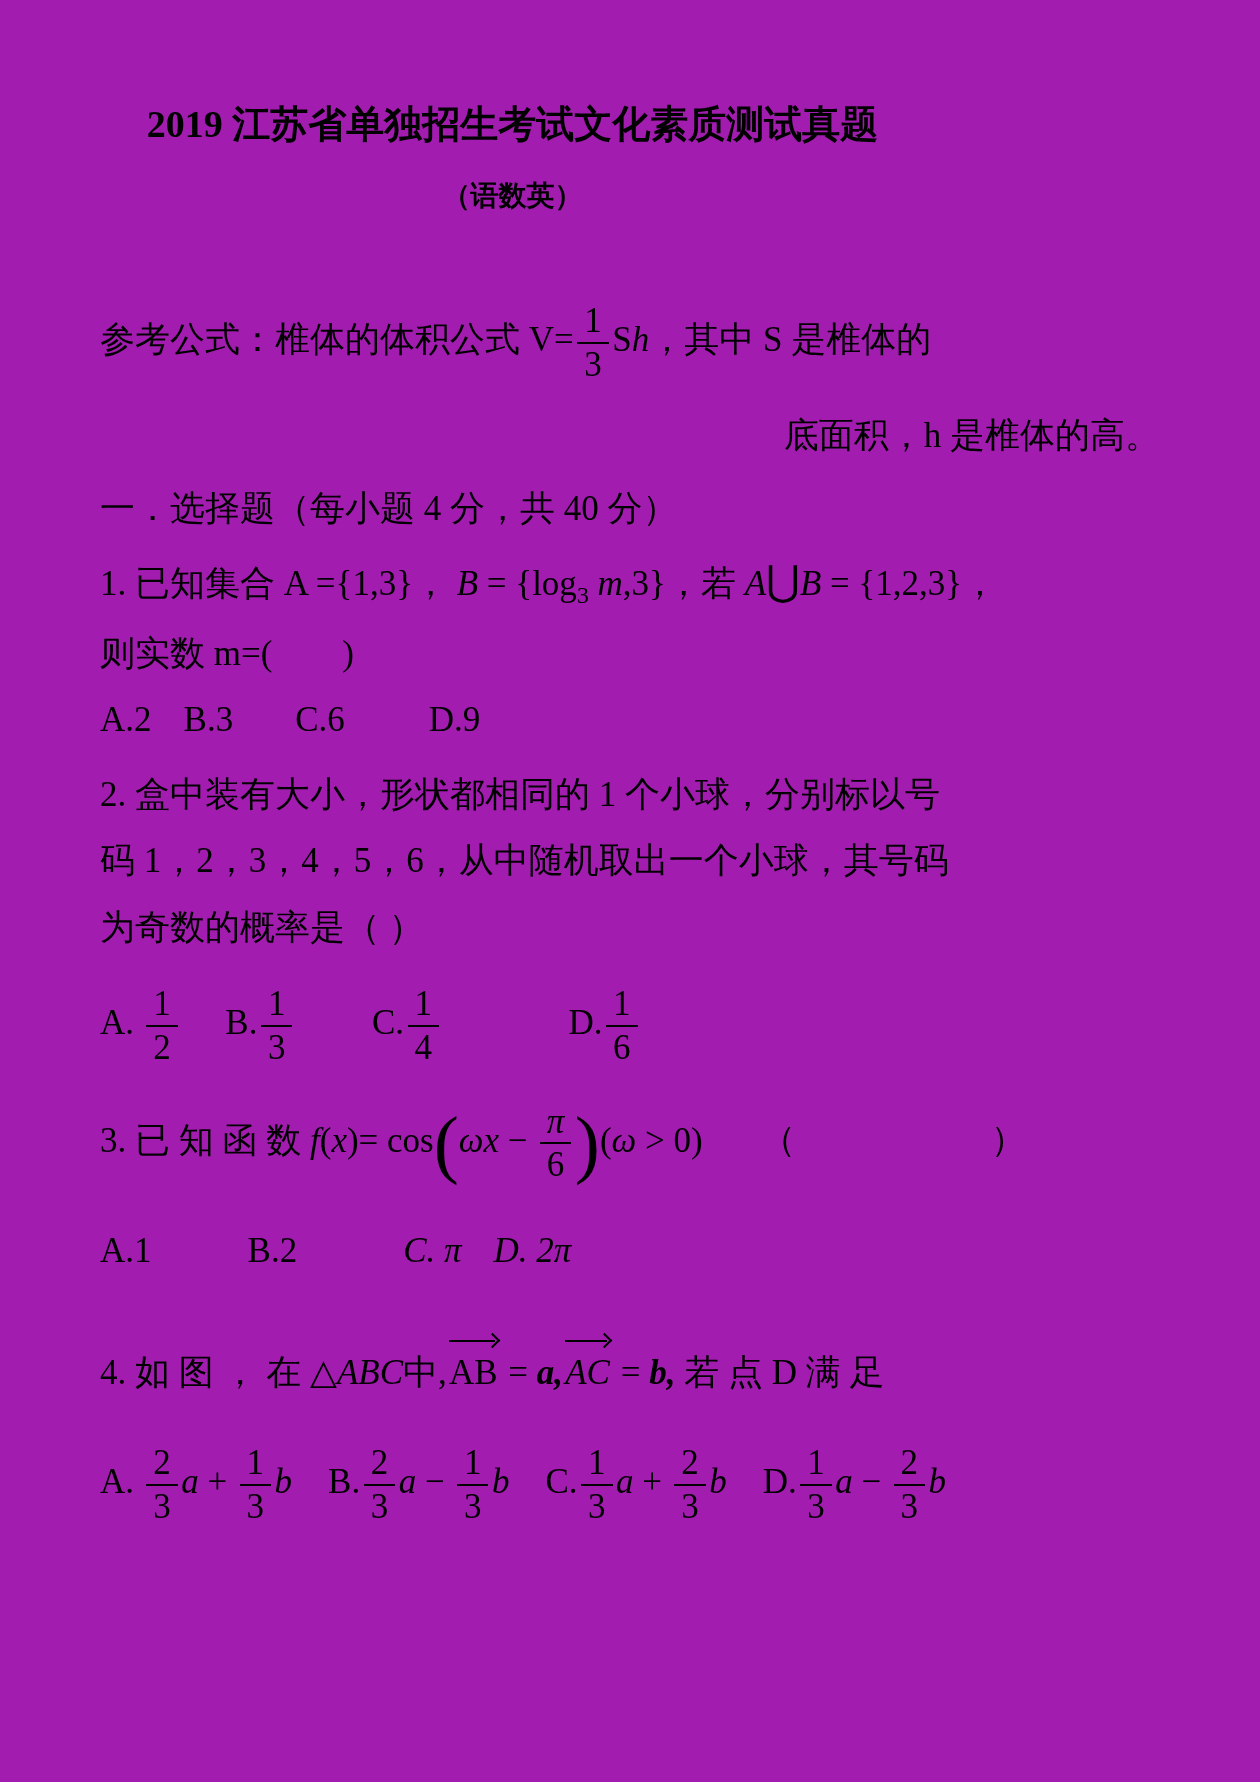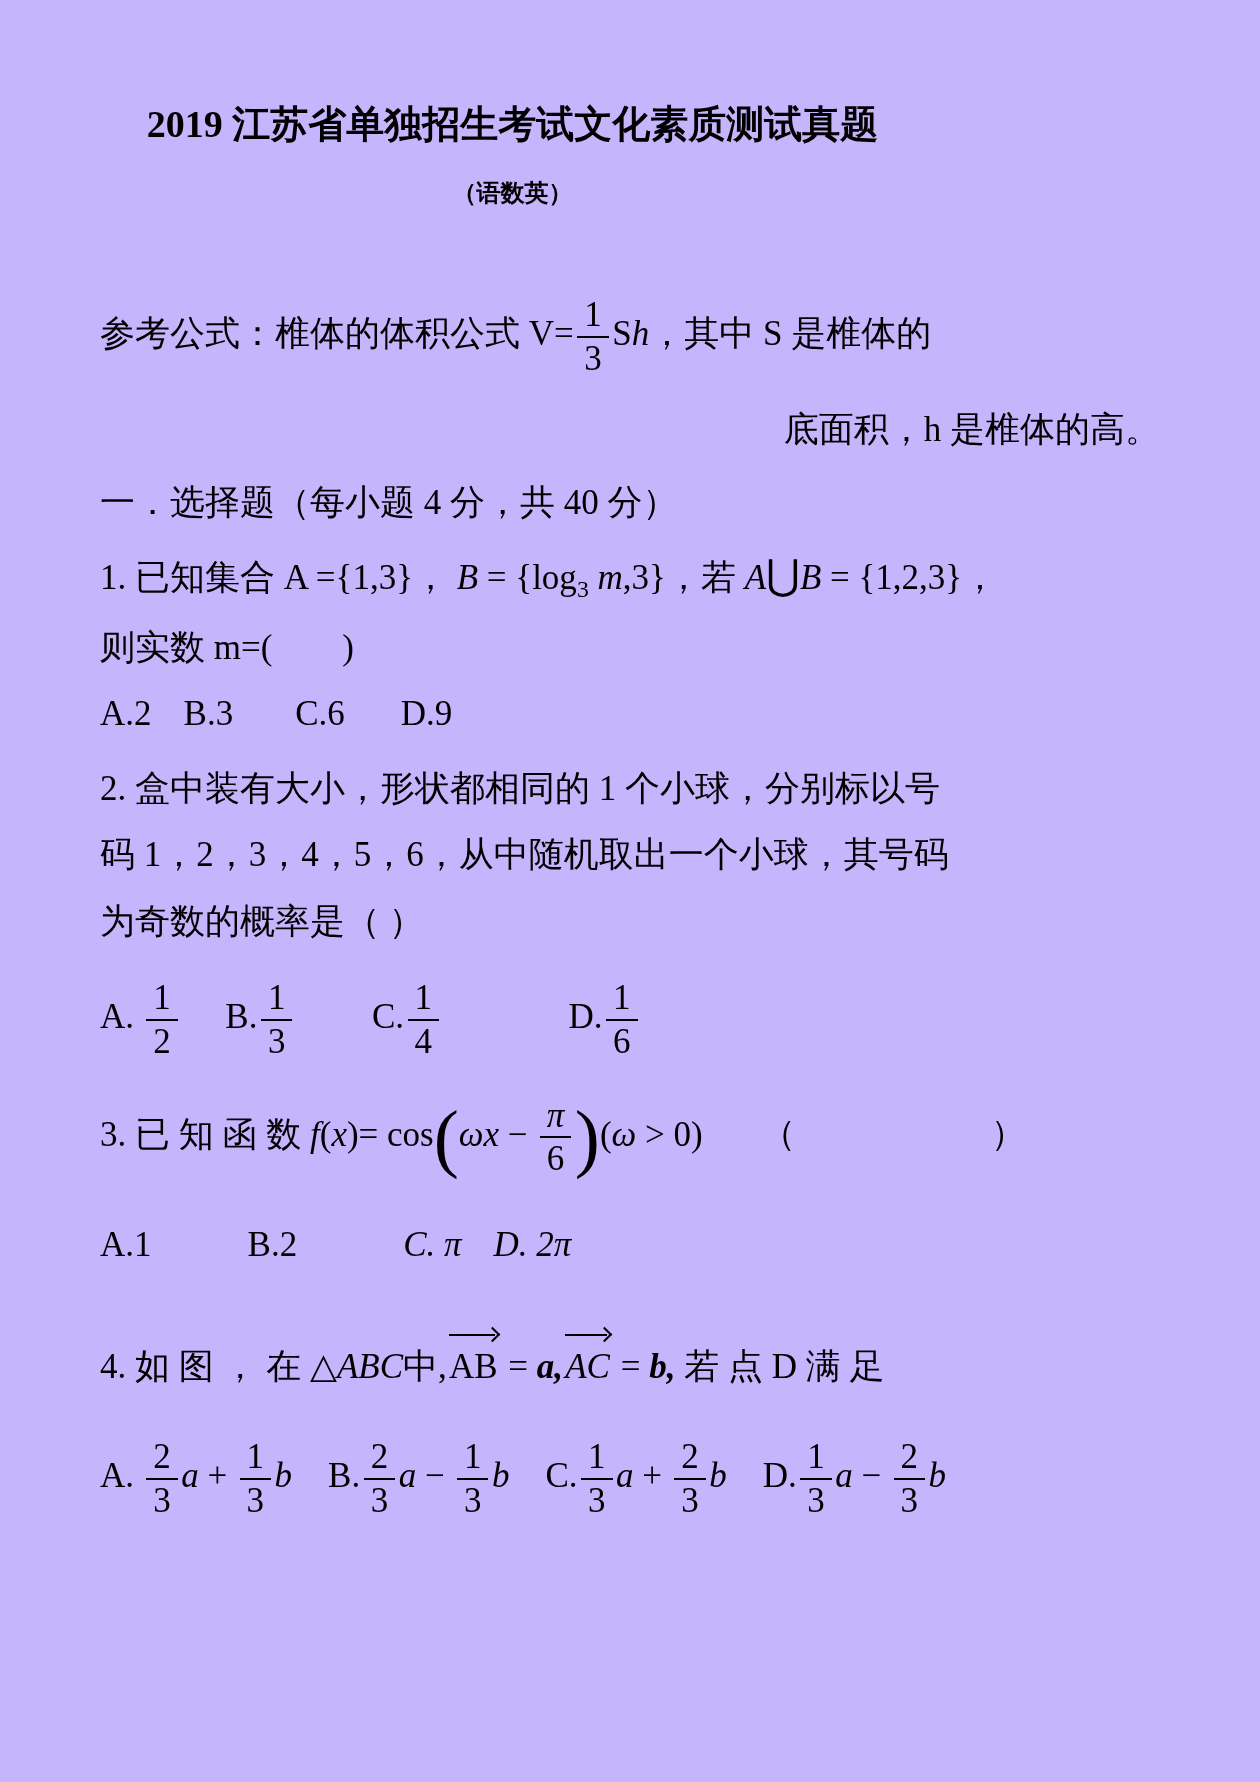--- a/index.html
+++ b/index.html
@@ -1,24 +1,24 @@
 <!DOCTYPE html>
 <html><head>
 <meta charset="utf-8">
 <style>
   html,body{margin:0;padding:0;background:#ffffff;}
   .page{
     width:1260px;min-height:1782px;box-sizing:border-box;
-    padding:96px 100px 40px 100px;background:#c4b5fd;color:#000;
+    padding:96px 100px 40px 100px;background:#a21caf;color:#000;
     font-family:"Liberation Serif","DejaVu Serif",serif;
     font-size:35px;line-height:1.5;
   }
   .title-wrap{text-align:center;padding-right:235px;}
   .doc-title{font-size:38px;font-weight:bold;margin:0 0 22px 0;}
-  .doc-subtitle{font-size:24px;font-weight:bold;margin:0 0 84px 0;}
+  .doc-subtitle{font-size:28px;font-weight:bold;margin:0 0 84px 0;}
   .line{margin:0 0 14px 0;}
   .it{font-style:italic;}
   .bi{font-style:italic;font-weight:bold;}
   .sub{vertical-align:sub;font-size:0.68em;}
   .cup{font-size:1.18em;}
   
   .frac{display:inline-block;text-align:center;vertical-align:middle;line-height:1.12;margin:0 .1em;}
   .frac .num{display:block;padding:0 .2em .04em .2em;border-bottom:2px solid #000;}
   .frac .den{display:block;padding:.04em .2em 0 .2em;}
   
@@ -28,21 +28,21 @@
   .vec .arr::after{content:"";position:absolute;right:0;top:calc(50% - 5px);width:9px;height:9px;
     border-top:2px solid #000;border-right:2px solid #000;transform:rotate(45deg);}
   .bigp{font-size:2.15em;vertical-align:middle;line-height:1;font-weight:400;}
   
   .ref-line1{margin-bottom:26px;}
   .ref-line2{margin-bottom:20px;text-align:right;}
   .section-heading{margin-bottom:16px;}
   .opt-row{margin:4px 0 22px 0;white-space:nowrap;}
   .opt-row .opt{display:inline-block;}
   .q1-opts .opt{margin-right:0;}
-  .q1-opts .o0{margin-right:32px;}.q1-opts .o1{margin-right:62px;}.q1-opts .o2{margin-right:56px;}
+  .q1-opts .o0{margin-right:32px;}.q1-opts .o1{margin-right:62px;}.q1-opts .o2{margin-right:84px;}
   .q2-opts{margin:30px 0 34px 0;}
   .q2-opts .o0{margin-right:44px;}.q2-opts .o1{margin-right:76px;}.q2-opts .o2{margin-right:126px;}
   .q3-line1{margin:10px 0 16px 0;}
   .q3-opts .o0{margin-right:96px;}.q3-opts .o1{margin-right:106px;}.q3-opts .o2{margin-right:32px;margin-top:24px;}
   .q3-opts{margin-bottom:52px;}
   .q4-line1{margin-bottom:44px;}
   .q4-line2{margin-bottom:46px;}
   .q4-opts .opt{margin-right:36px;}
   .gap-mid{margin-left:58px;}
   .gap-wide{margin-left:195px;}

